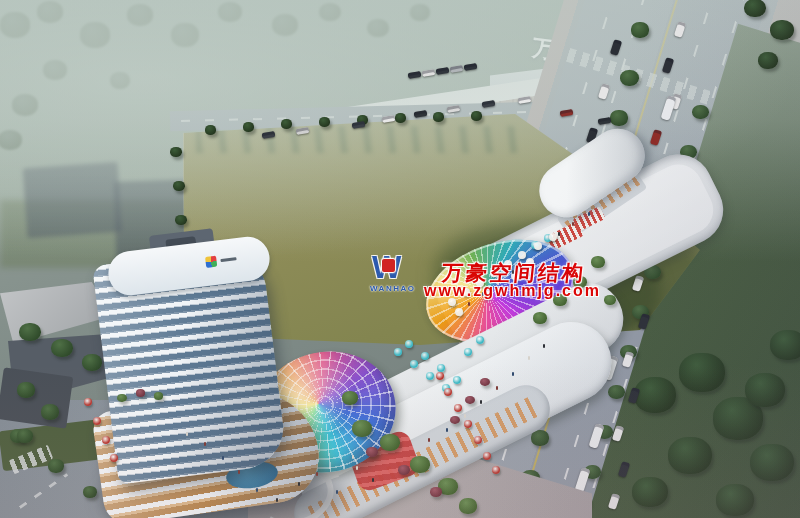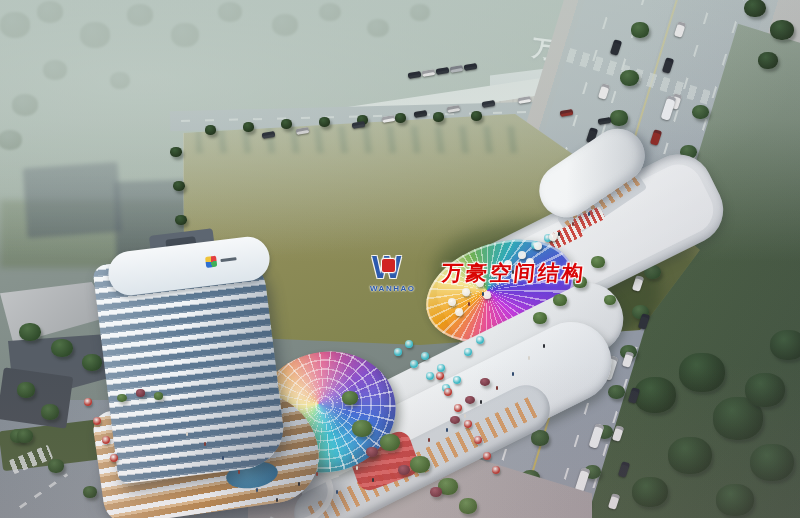--- a/index.html
+++ b/index.html
@@ -500,14 +500,15 @@
       <div class="ped" style="left: 256px; top: 488px; background: rgb(47, 74, 110);"></div>
     </div>
 
   <div class="px grade"></div>
 
   <div class="px watermark">
     <div class="wm-w">W</div>
     <div class="wm-badge"></div>
     <div class="wm-sub">WANHAO</div>
     <div class="wm-line1">万豪空间结构</div>
+    <div class="wm-line2">www.zgwhmjg.com</div>
   </div>
 </div>
 
 </body></html>

